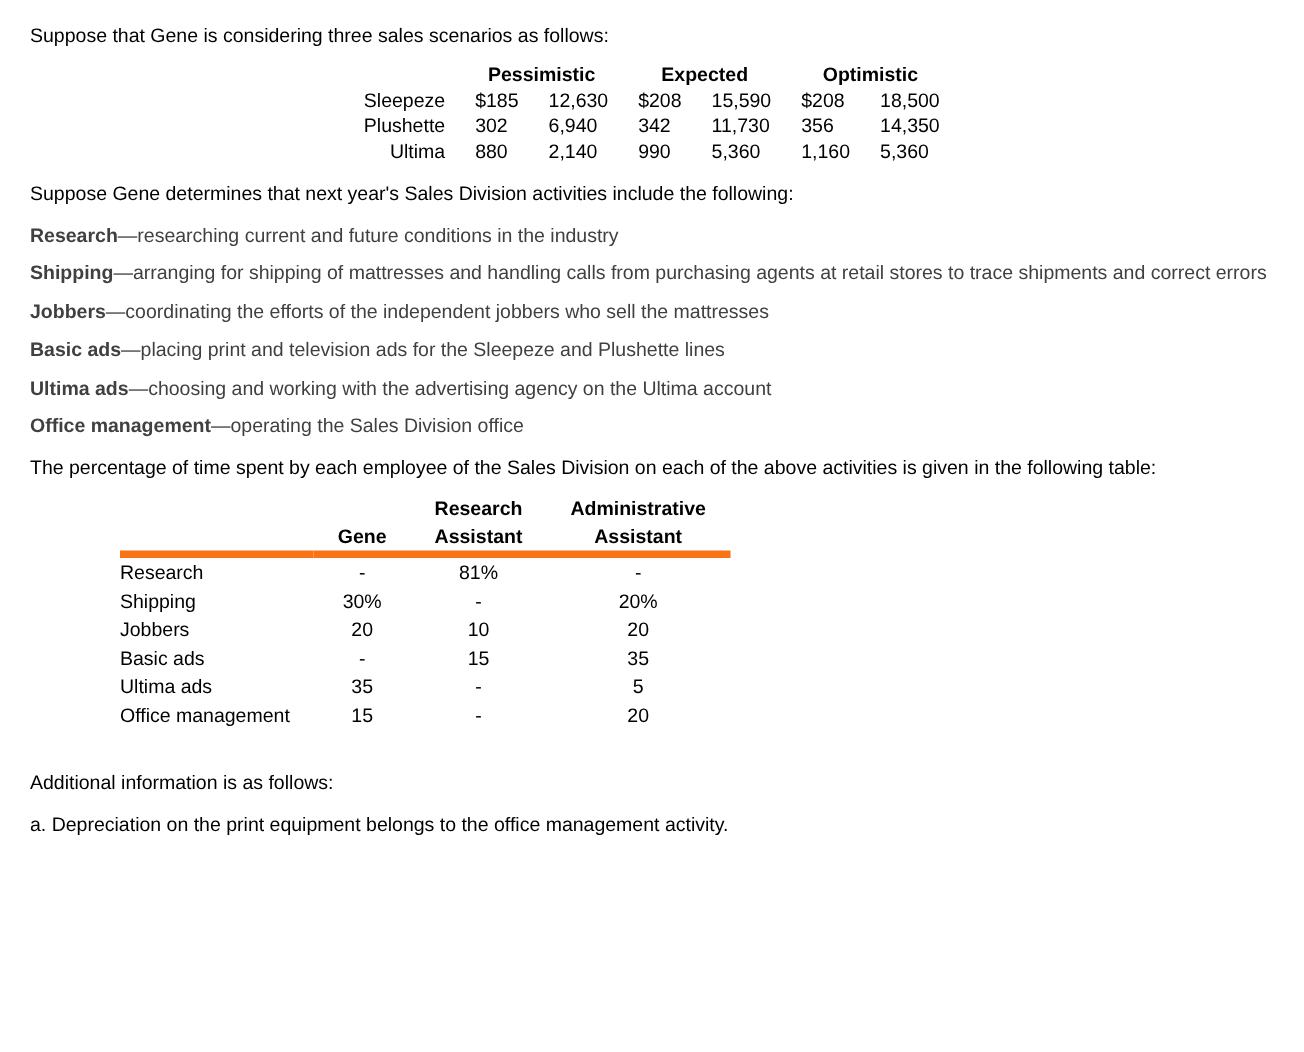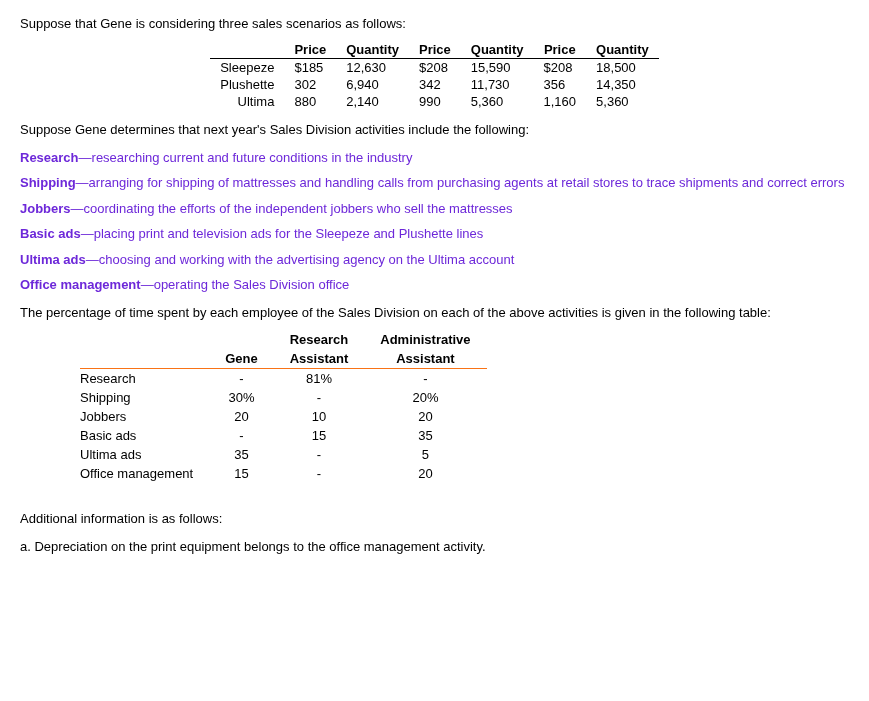--- a/index.html
+++ b/index.html
@@ -40,21 +40,21 @@
     .sales-table tr.data-row td {
       padding: 1px 10px;
     }
     .section-text {
       margin: 8px 0;
       line-height: 1.5;
     }
     .activity-text {
       margin: 6px 0;
       line-height: 1.5;
-      color: #6d28d9;
+      color: #404040;
     }
     .pct-table {
       border-collapse: collapse;
       margin: 8px 0 8px 60px;
       font-size: 13px;
     }
     .pct-table th, .pct-table td {
       padding: 2px 16px;
       text-align: center;
     }
@@ -65,48 +65,45 @@
     .pct-table th:first-child {
       text-align: left;
       padding-left: 0;
     }
     .pct-table .header-top th {
       font-weight: bold;
       border-bottom: none;
     }
     .pct-table .header-sub th {
       font-weight: bold;
-      border-bottom: 1px solid #f97316;
+      border-bottom: 5px solid #f97316;
     }
     .pct-table .first-data-row td {
       border-top: 1px solid #000;
     }
     .additional {
       margin-top: 26px;
     }
     .note-text {
       margin: 4px 0;
       line-height: 1.5;
     }
   </style>
 </head>
 <body>
 
 <p class="intro-text">Suppose that Gene is considering three sales scenarios as follows:</p>
 
 <table class="sales-table">
   <thead>
-    <tr class="subheader-row">
-      <th></th>
-      <th>Price</th>
-      <th>Quantity</th>
-      <th>Price</th>
-      <th>Quantity</th>
-      <th>Price</th>
-      <th>Quantity</th>
+    <tr class="header-row">
+      <th></th>
+      <th colspan="2">Pessimistic</th>
+      <th colspan="2">Expected</th>
+      <th colspan="2">Optimistic</th>
     </tr>
   </thead>
   <tbody id="sales-tbody">
   <tr class="data-row">
     <td>Sleepeze</td>
     <td>$185</td>
     <td>12,630</td>
     <td>$208</td>
     <td>15,590</td>
     <td>$208</td>

